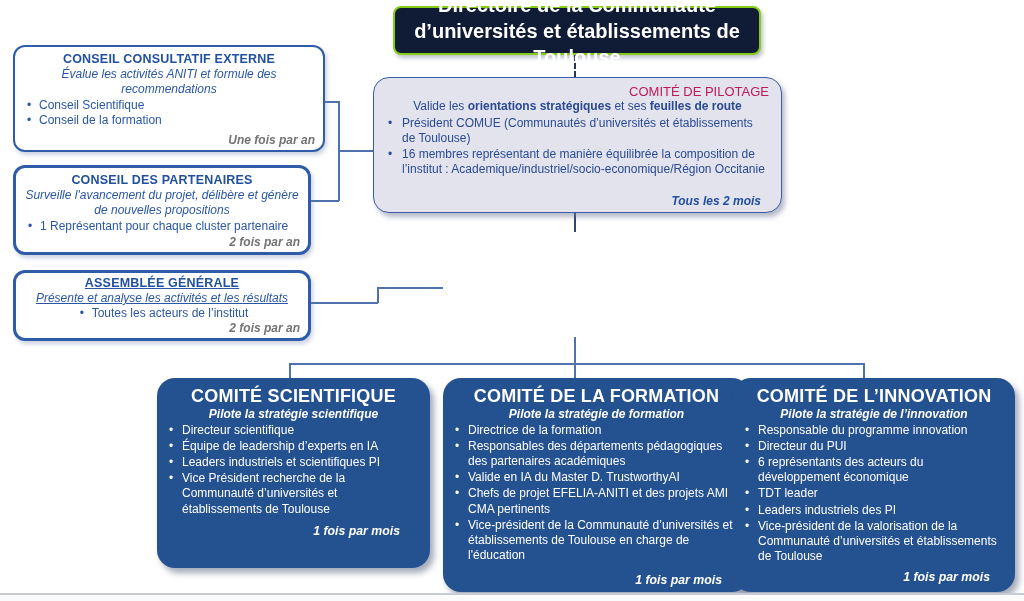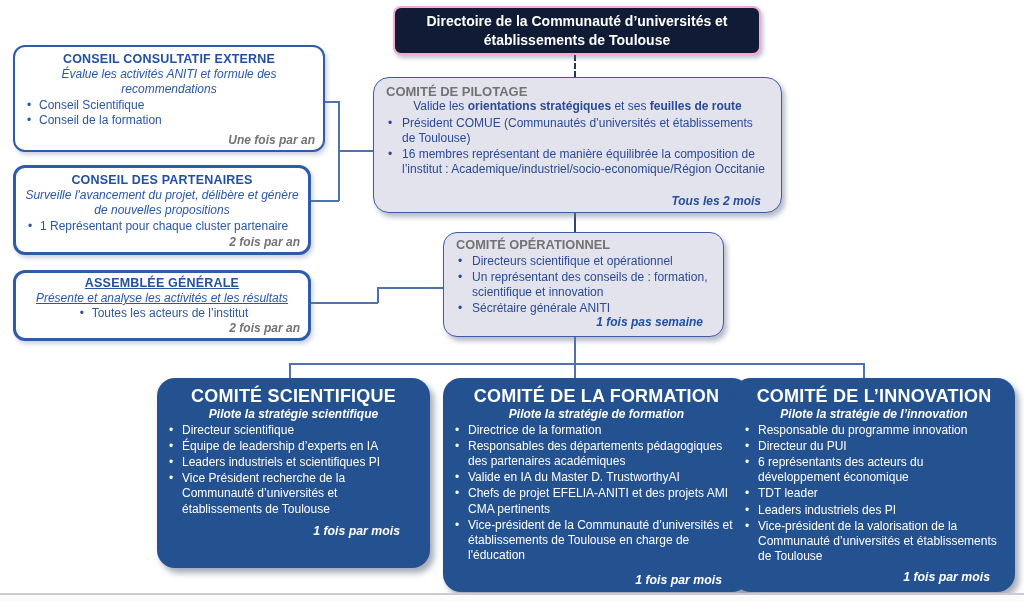--- a/index.html
+++ b/index.html
@@ -22,24 +22,24 @@
     width: 0;
     border-left: 2px dashed #2a3550;
     background: transparent;
   }
 
   
   .top-box {
     position: absolute;
     left: 393px; top: 6px; width: 368px; height: 49px;
     background: #101c36;
-    border: 2px solid #f9a8d4;
+    border: 2px solid #84cc16;
     border-radius: 8px;
     color: #ffffff;
-    font-size: 14px;
+    font-size: 20px;
     font-weight: bold;
     text-align: center;
     display: flex; align-items: center; justify-content: center;
     padding: 2px 14px;
     line-height: 1.3;
     box-shadow: 2px 3px 4px rgba(90,100,130,.4);
   }
 
   
   .wbox {
@@ -70,21 +70,21 @@
     position: absolute;
     background: #e3e3ed;
     border: 1.6px solid #3d5da8;
     border-radius: 16px;
     color: #2a4a94;
     font-size: 12px;
     padding: 6px 12px 4px 12px;
     box-shadow: 3px 4px 5px rgba(110,120,150,.5);
   }
   .gbox .title {
-    text-align: left; font-weight: bold; font-size: 13px; color: #737373;
+    text-align: right; font-weight: normal; font-size: 13px; color: #be185d;
   }
   .gbox .subtitle { text-align: center; line-height: 1.25; }
   .gbox .freq {
     position: absolute; bottom: 4px; right: 20px;
     font-weight: bold; font-style: italic; color: #2150a0;
   }
 
   
   .bbox {
     position: absolute;
@@ -186,29 +186,20 @@
   <section class="gbox" style="left:373px; top:77px; width:409px; height:136px;">
     <div class="title">COMITÉ DE PILOTAGE</div>
     <div class="subtitle"><span>Valide les </span><b>orientations stratégiques</b><span> et ses </span><b>feuilles de route</b></div>
     <ul class="blist">
       <li>Président COMUE (Communautés d’universités et établissements de Toulouse)</li>
       <li>16 membres représentant de manière équilibrée la composition de l’institut : Academique/industriel/socio-economique/Région Occitanie</li>
     </ul>
     <div class="freq">Tous les 2 mois</div>
   </section>
 
-  <section class="gbox" style="left:443px; top:232px; width:281px; height:105px; border-radius:14px; padding-top:4px;">
-    <div class="title" style="font-size:12.8px;">COMITÉ OPÉRATIONNEL</div>
-    <ul class="blist">
-      <li>Directeurs scientifique et opérationnel</li>
-      <li>Un représentant des conseils de : formation, scientifique et innovation</li>
-      <li>Sécrétaire générale ANITI</li>
-    </ul>
-    <div class="freq" style="position:static; text-align:right; padding-right:8px; margin-top:-1px;">1 fois pas semaine</div>
-  </section>
 
   <section class="bbox" style="left:157px; top:378px; width:273px; height:190px;">
     <div class="title">COMITÉ SCIENTIFIQUE</div>
     <div class="subtitle">Pilote la stratégie scientifique</div>
     <ul class="blist">
       <li>Directeur scientifique</li>
       <li>Équipe de leadership d’experts en IA</li>
       <li>Leaders industriels et scientifiques PI</li>
       <li>Vice Président recherche de la Communauté d’universités et établissements de Toulouse</li>
     </ul>

